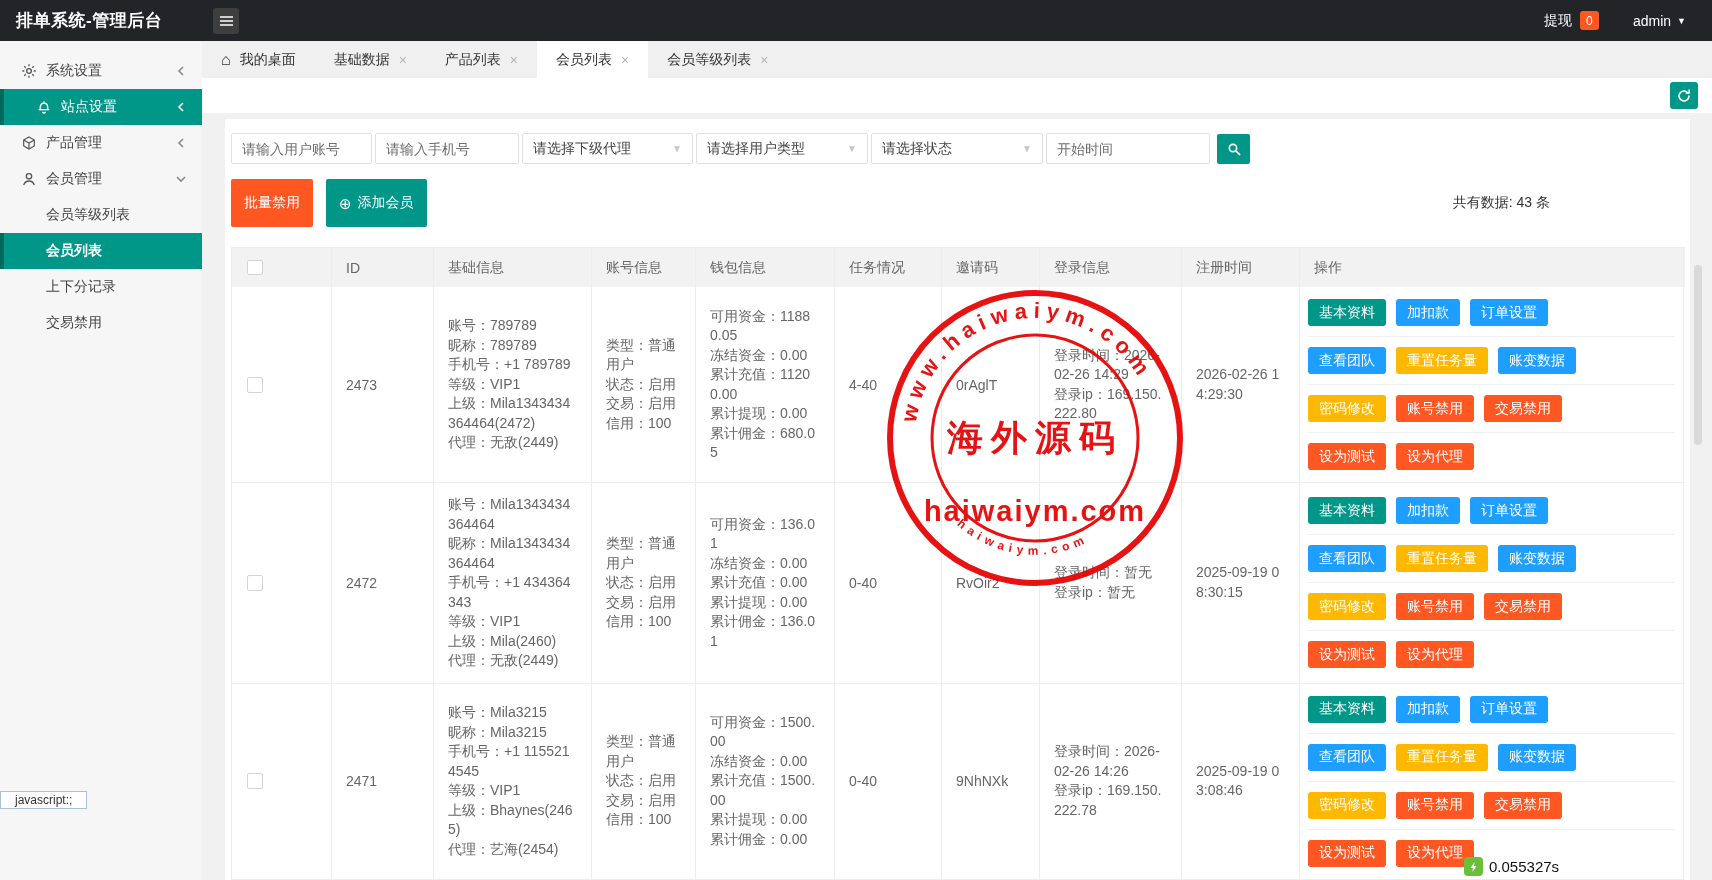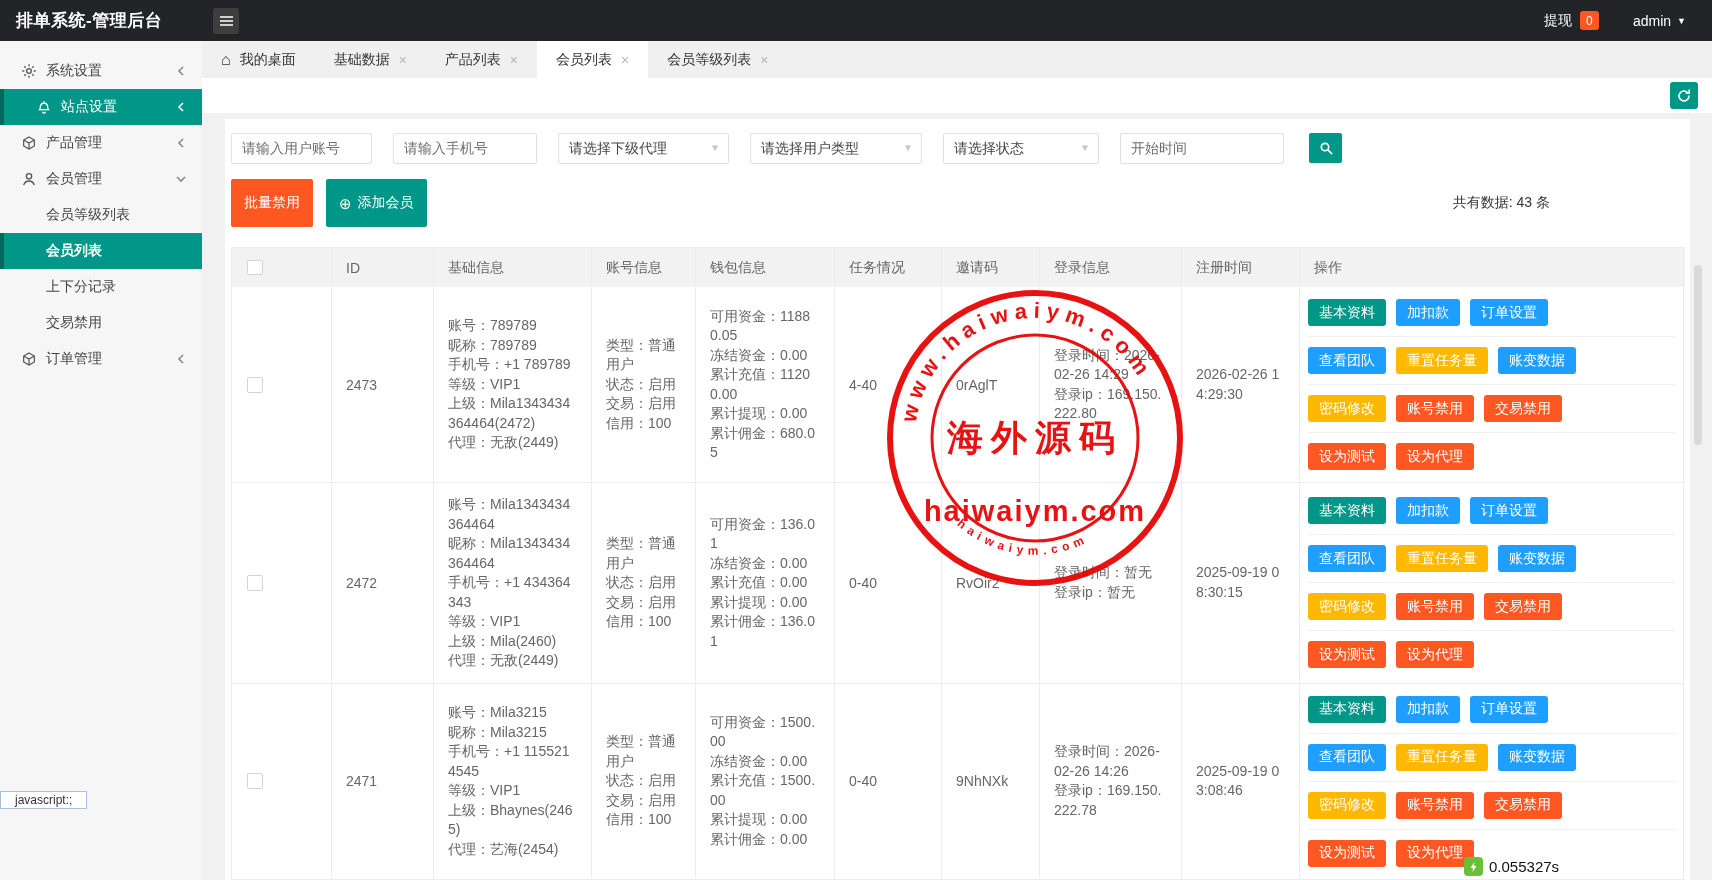--- a/index.html
+++ b/index.html
@@ -33,21 +33,21 @@
   .tabbar { position:absolute; left:202px; top:41px; right:0; height:37px; background:#f0f0f0; display:flex; align-items:stretch; z-index:20; }
   .tab { display:flex; align-items:center; gap:9px; padding:0 19px; color:#333; cursor:pointer; }
   .tab.active { background:#fff; }
   .tab .home { font-size:16px; line-height:1; }
   .tab .close { color:#b5b5b5; font-size:14px; line-height:1; }
   
   .toolbar { position:absolute; left:202px; top:78px; right:0; height:35px; background:#fff; z-index:10; }
   .refresh-btn { position:absolute; right:14px; top:4px; width:28px; height:27px; background:#009688; border:none; border-radius:3px; display:grid; place-items:center; cursor:pointer; }
   
   .card { position:absolute; left:225px; top:119px; width:1465px; height:1200px; background:#fff; padding:14px 0 0 6px; z-index:11; }
-  .filters { display:flex; gap:21px; align-items:flex-start;font-family:Liberation Mono, monospace; }
+  .filters { display:flex; gap:3px; align-items:flex-end; }
   .f-input { height:31px; border:1px solid #e0e0e0; padding:0 10px; font-size:14px; color:#333; background:#fff; font-family:inherit; border-radius:2px; }
   .f-input::placeholder { color:#6e6e6e; }
   .f-select { height:31px; border:1px solid #e0e0e0; border-radius:2px; display:flex; align-items:center; justify-content:space-between; padding:0 10px; color:#444; cursor:pointer; background:#fff; }
   .f-select .arrow { color:#c6c6c6; font-size:10px; }
   .search-btn { width:33px; height:30px; background:#009688; border:none; border-radius:2px; display:grid; place-items:center; cursor:pointer; margin-left:4px; }
   .actionbar { display:flex; align-items:center; margin-top:15px; gap:13px; }
   .btn-lg { border:none; height:48px; padding:0 13px; border-radius:2px; color:#fff; font-size:14px; display:flex; align-items:center; gap:6px; font-family:inherit; cursor:pointer; }
   .plus { font-size:15px; line-height:1; }
   .total { margin-left:auto; margin-right:140px; font-size:14px; color:#333; }
   
@@ -153,34 +153,20 @@
     </div>
     <div class="side-sub active">
       <span>会员列表</span>
     </div>
     <div class="side-sub">
       <span>上下分记录</span>
     </div>
     <div class="side-sub">
       <span>交易禁用</span>
     </div>
-    <div class="side-item">
-      <span class="icon">
-        <svg width="16" height="16" viewBox="0 0 24 24" fill="none" stroke="currentColor" stroke-width="1.8">
-          <path d="M12 3l8 4.5v9L12 21l-8-4.5v-9z"></path>
-          <path d="M4 7.5l8 4.5 8-4.5M12 12v9"></path>
-        </svg>
-      </span>
-      <span class="slabel">订单管理</span>
-      <span class="chev">
-        <svg width="10" height="10" viewBox="0 0 10 10" fill="none" stroke="currentColor" stroke-width="1.6">
-          <path d="M7 1L3 5l4 4"></path>
-        </svg>
-      </span>
-    </div>
   </aside>
 
 <div class="tabbar" id="tabbar">
     <div class="tab">
       <span class="home">⌂</span>
       <span>我的桌面</span>
     </div>
     <div class="tab">
       <span>基础数据</span>
       <span class="close">×</span>
@@ -213,21 +199,21 @@
     <input class="f-input" placeholder="请输入用户账号" style="width: 141px;">
       <input class="f-input" placeholder="请输入手机号" style="width: 144px;">
       <div class="f-select" style="width: 171px;">
         <span>请选择下级代理</span>
         <span class="arrow">▼</span>
       </div>
       <div class="f-select" style="width: 172px;">
         <span>请选择用户类型</span>
         <span class="arrow">▼</span>
       </div>
-      <div class="f-select" style="width: 156px;">
+      <div class="f-select" style="width: 172px;">
         <span>请选择状态</span>
         <span class="arrow">▼</span>
       </div>
       <input class="f-input" placeholder="开始时间" style="width: 164px;">
       <button class="search-btn" id="searchBtn">
       <svg width="16" height="16" viewBox="0 0 24 24" fill="none" stroke="#fff" stroke-width="2.4" stroke-linecap="round">
         <circle cx="10.5" cy="10.5" r="5.5"></circle>
           <path d="M14.8 14.8L20.5 20.5"></path>
       </svg>
     </button>

